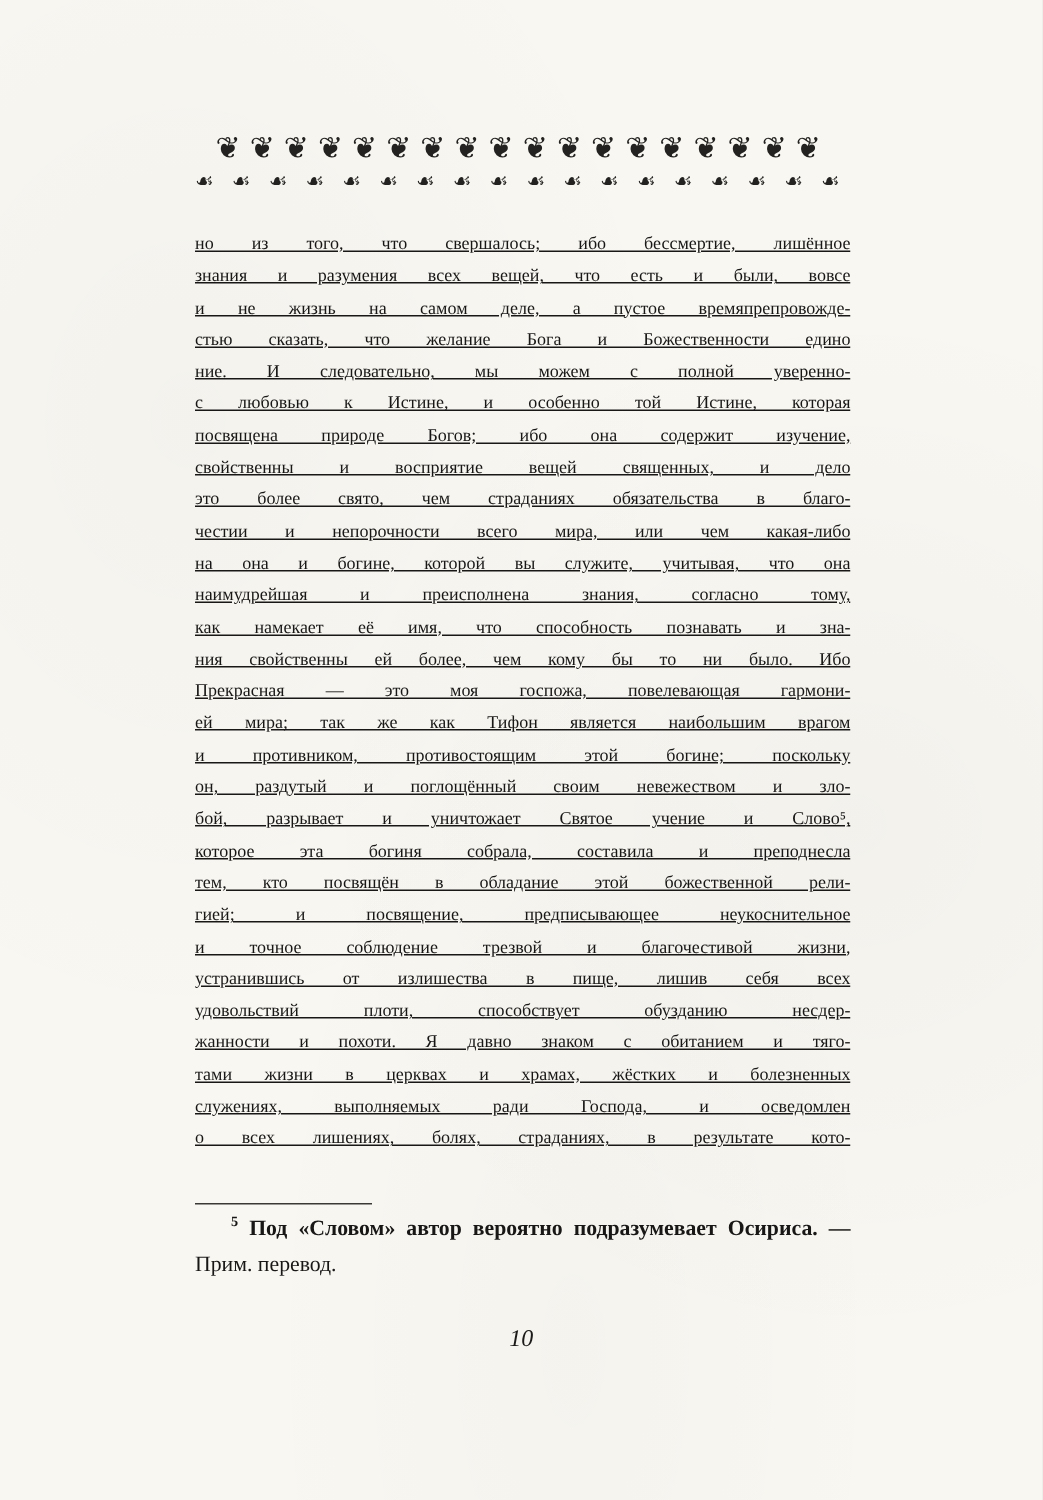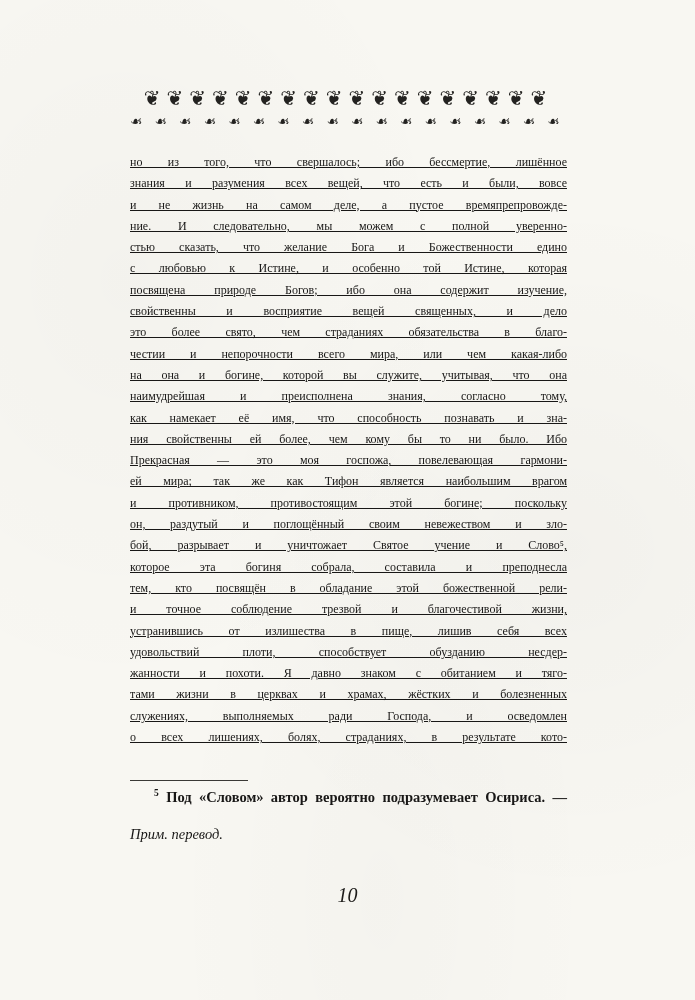--- a/index.html
+++ b/index.html
@@ -75,67 +75,67 @@
     text-align: justify;
     text-align-last: justify;
     text-indent: 24px;
     font-weight: bold;
   }
   .fn-marker {
     font-size: 9.5px;
     line-height: 0;
   }
   .fn-line2 {
-    font-style: italic;
-    margin-top: 17px;
+    margin-top: 5px;
   }
   .page-number {
     position: absolute;
     left: 0;
     right: 0;
     top: 884px;
     text-align: center;
-    font-size: 20px;
+    font-size: 16px;
     font-style: italic;
     color: #1c1b19;
   }
 </style>
 </head>
 <body>
 
 <div class="page">
   <div class="content">
 
     <div class="ornament">
       <div class="orn-top">❦❦❦❦❦❦❦❦❦❦❦❦❦❦❦❦❦❦</div>
       <div class="orn-bottom">☙☙☙☙☙☙☙☙☙☙☙☙☙☙☙☙☙☙</div>
     </div>
 
     <div class="body-lines">
         <div>но из того, что свершалось; ибо бессмертие, лишённое</div>
         <div>знания и разумения всех вещей, что есть и были, вовсе</div>
         <div>и не жизнь на самом деле, а пустое времяпрепровожде-</div>
+        <div>стью сказать, что желание Бога и Божественности едино</div>
         <div>ние. И следовательно, мы можем с полной уверенно-</div>
-        <div>стью сказать, что желание Бога и Божественности едино</div>
         <div>с любовью к Истине, и особенно той Истине, которая</div>
         <div>посвящена природе Богов; ибо она содержит изучение,</div>
         <div>свойственны и восприятие вещей священных, и дело</div>
         <div>это более свято, чем страданиях обязательства в благо-</div>
         <div>честии и непорочности всего мира, или чем какая-либо</div>
         <div>на она и богине, которой вы служите, учитывая, что она</div>
         <div>наимудрейшая и преисполнена знания, согласно тому,</div>
         <div>как намекает её имя, что способность познавать и зна-</div>
         <div>ния свойственны ей более, чем кому бы то ни было. Ибо</div>
         <div>Прекрасная — это моя госпожа, повелевающая гармони-</div>
         <div>ей мира; так же как Тифон является наибольшим врагом</div>
         <div>и противником, противостоящим этой богине; поскольку</div>
         <div>он, раздутый и поглощённый своим невежеством и зло-</div>
         <div>бой, разрывает и уничтожает Святое учение и Слово⁵,</div>
         <div>которое эта богиня собрала, составила и преподнесла</div>
         <div>тем, кто посвящён в обладание этой божественной рели-</div>
+        <div>гией; и посвящение, предписывающее неукоснительное</div>
         <div>и точное соблюдение трезвой и благочестивой жизни,</div>
         <div>устранившись от излишества в пище, лишив себя всех</div>
         <div>удовольствий плоти, способствует обузданию несдер-</div>
         <div>жанности и похоти. Я давно знаком с обитанием и тяго-</div>
         <div>тами жизни в церквах и храмах, жёстких и болезненных</div>
         <div>служениях, выполняемых ради Господа, и осведомлен</div>
         <div>о всех лишениях, болях, страданиях, в результате кото-</div>
       </div>
 
     <div class="footnote">

